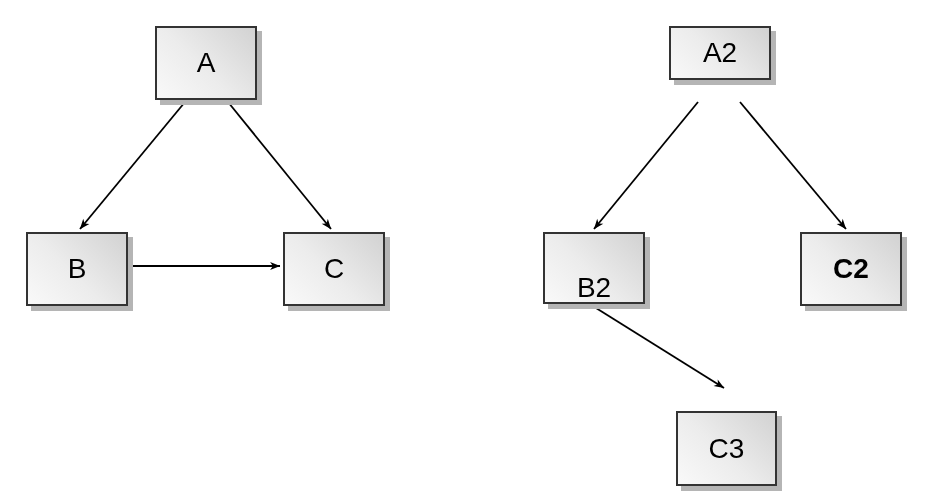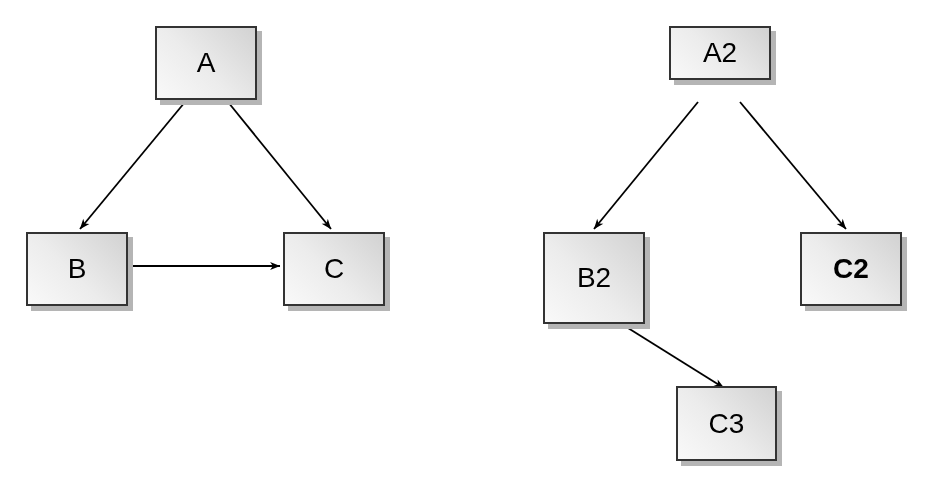--- a/index.html
+++ b/index.html
@@ -64,23 +64,23 @@
       </div>
       <div class="node" style="left: 26px; top: 232px; width: 102px; height: 74px;">
         <span class="node-label">B</span>
       </div>
       <div class="node" style="left: 283px; top: 232px; width: 102px; height: 74px;">
         <span class="node-label">C</span>
       </div>
       <div class="node" style="left: 669px; top: 26px; width: 102px; height: 54px;">
         <span class="node-label">A2</span>
       </div>
-      <div class="node" style="left: 543px; top: 232px; width: 102px; height: 92px;">
+      <div class="node" style="left: 543px; top: 232px; width: 102px; height: 72px; align-items: flex-end;">
         <span class="node-label">B2</span>
       </div>
       <div class="node" style="left: 800px; top: 232px; width: 102px; height: 74px; font-weight: bold;">
         <span class="node-label">C2</span>
       </div>
-      <div class="node" style="left: 676px; top: 386px; width: 101px; height: 75px;">
+      <div class="node" style="left: 676px; top: 411px; width: 101px; height: 75px;">
         <span class="node-label">C3</span>
       </div>
     </div>
 </div>
 
 </body></html>

